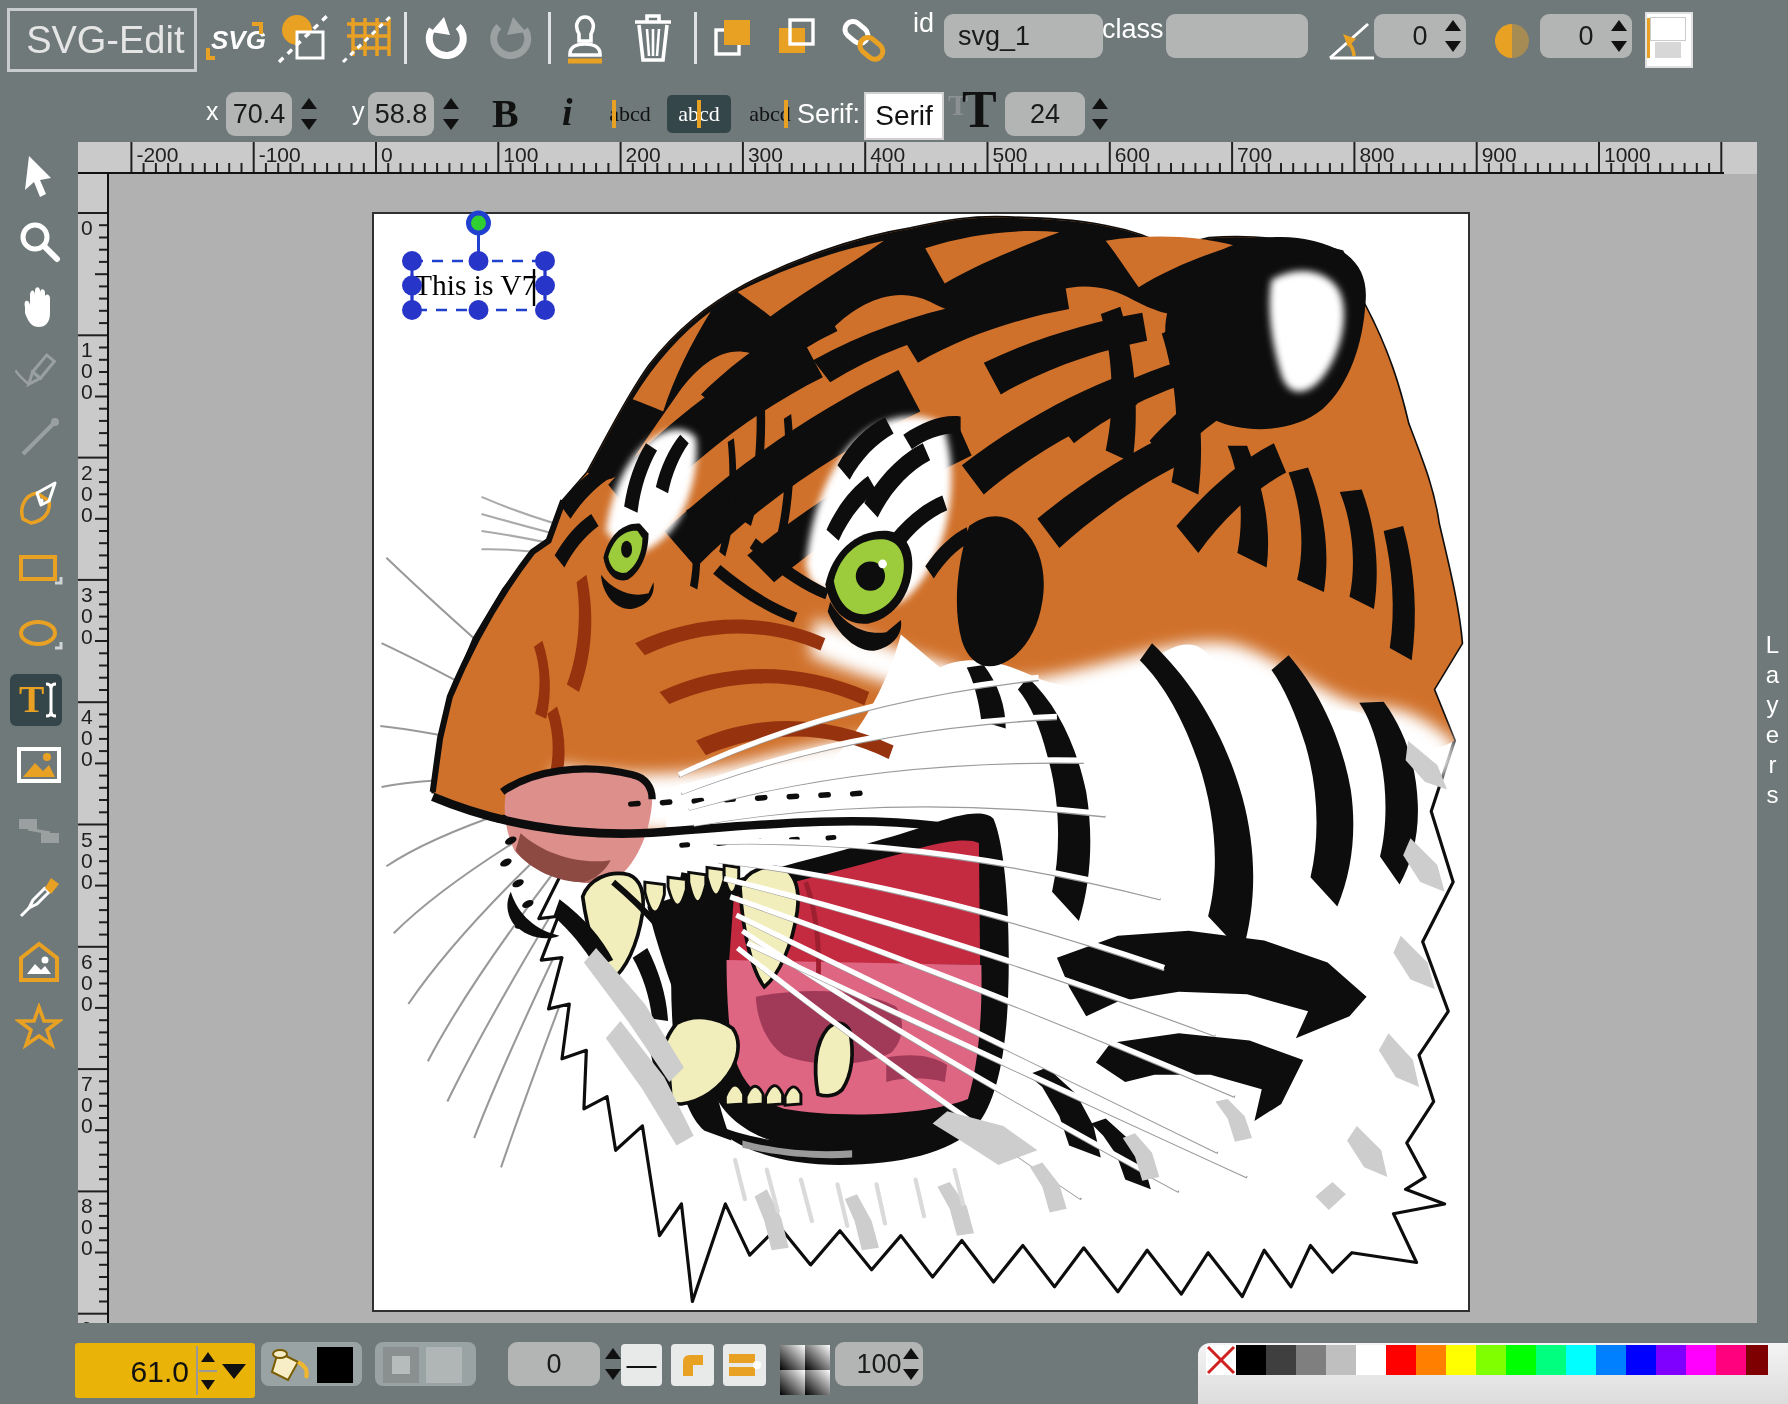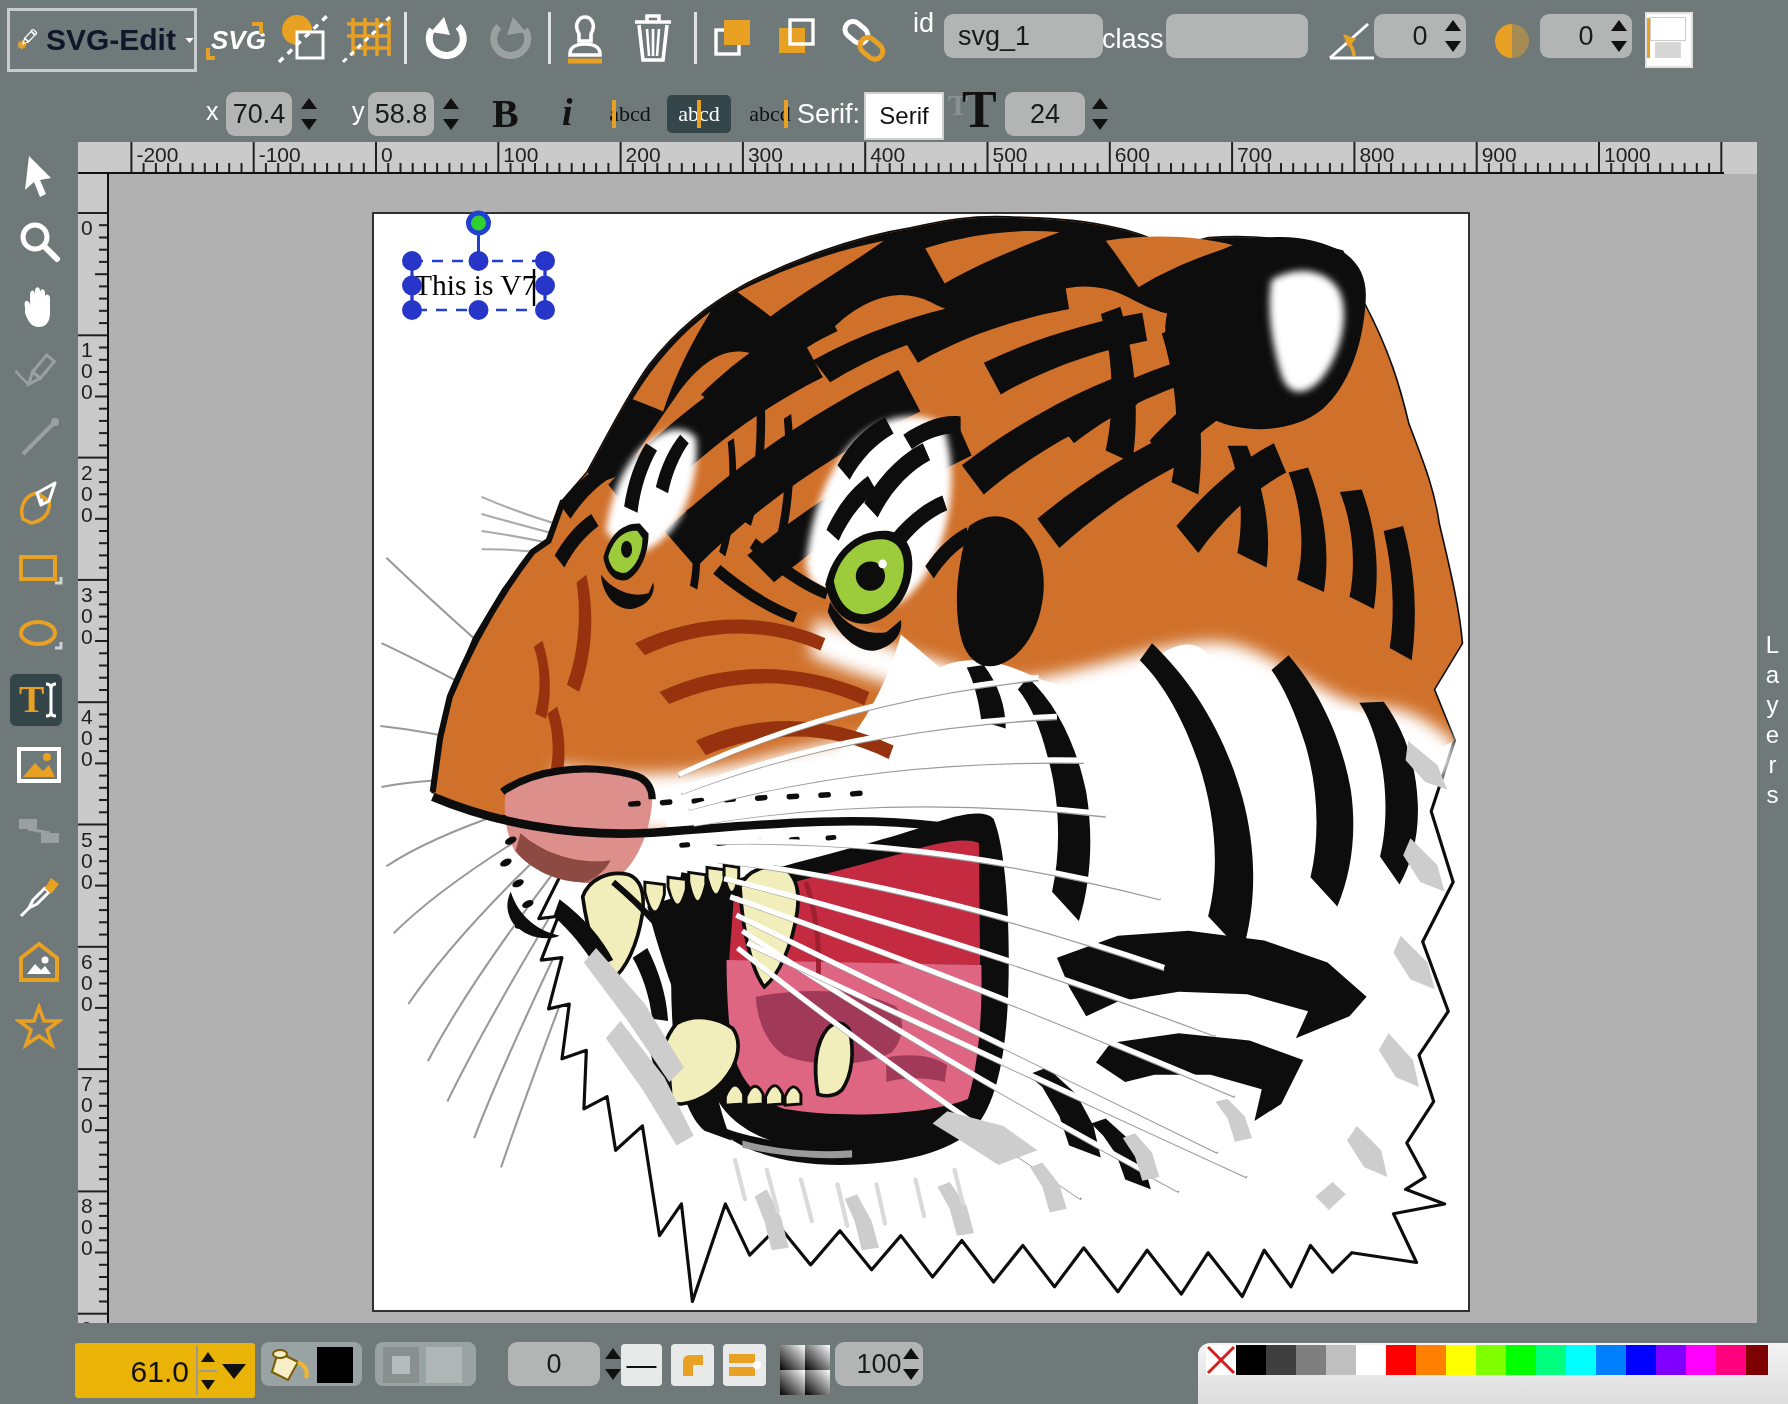--- a/index.html
+++ b/index.html
@@ -531,21 +531,21 @@
           <line x1="4" y1="43" x2="24" y2="43"></line>
       <line x1="7" y1="36" x2="21" y2="50"></line>
           <line x1="7" y1="50" x2="21" y2="36"></line>
     </g>
     <g transform="rotate(43 32 22)" fill="none" stroke="#fff" stroke-width="3.6">
       <rect x="26" y="2" width="15" height="28"></rect>
       <rect x="25" y="-5" width="17" height="9" rx="4.5"></rect>
       <path d="M26 30 L33.5 46 L41 30 Z" stroke-linejoin="round"></path>
     </g>
   </svg>
-  <span style="color:#0f172a;font-size:30px;margin-left:8px;font-weight:bold;">SVG-Edit</span>
+  <span style="color:#e5e5e5;font-size:38px;margin-left:8px;">SVG-Edit</span>
   <svg style="margin-left:9px" width="26" height="17" viewBox="0 0 26 17">
         <path d="M1 1 L25 1 L13 16 Z" fill="#fff"></path>
       </svg>
 </div>
   </div>
 <svg class="abs" style="left:205px;top:18px;" width="60" height="42" viewBox="0 0 60 42">
     <text x="6" y="31" font-size="26" font-weight="bold" font-style="italic" fill="#fff" font-family="Liberation Sans">SVG</text>
 <path d="M10 40 L3 40 L3 30" stroke="#e9a123" stroke-width="4" fill="none"></path>
 <path d="M47 6 L56 6 L56 16" stroke="#e9a123" stroke-width="4" fill="none"></path>
   </svg>
@@ -613,21 +613,21 @@
       <linearGradient id="halfg" x1="0" y1="0" x2="1" y2="0">
 <stop offset="0.5" stop-color="#e9a123"></stop>
         <stop offset="0.5" stop-color="#e9a123" stop-opacity="0.45"></stop>
       </linearGradient>
     </defs>
 <circle cx="20" cy="19" r="17" fill="url(#halfg)"></circle>
   </svg>
 
 <span class="abs lbl" style="left:913px;top:8px;">id</span>
 <div class="abs inputbox" style="left:944px;top:14px;width:145px;height:44px;justify-content:flex-start;padding-left:14px;">svg_1</div>
-<span class="abs lbl" style="left:1102px;top:24px;">class</span>
+<span class="abs lbl" style="left:1102px;top:14px;">class</span>
 <div class="abs inputbox" style="left:1166px;top:14px;width:142px;height:44px;"></div>
 
 <div class="abs inputbox" style="left:1374px;top:14px;width:92px;height:44px;">0</div>
 <svg class="abs" style="left:1440px;top:14px;" width="26" height="44" viewBox="0 0 26 44">
 <path d="M13 6 L21 17 L5 17 Z" fill="#111"></path>
 <path d="M13 38 L21 27 L5 27 Z" fill="#111"></path>
   </svg>
 
 <div class="abs inputbox" style="left:1540px;top:14px;width:92px;height:44px;">0</div>
 <svg class="abs" style="left:1606px;top:14px;" width="26" height="44" viewBox="0 0 26 44">
@@ -660,21 +660,21 @@
   </div>
 <div class="abs" style="left:667px;top:95px;width:64px;height:38px;background:#35464b;border-radius:5px;">
       <span class="abs" style="left:0;right:0;top:6px;text-align:center;font-family:'Liberation Serif',serif;font-size:22px;color:#fff;position:absolute;">abcd</span>
     <div class="abs" style="left:30px;top:5px;width:4px;height:28px;background:#e9a123"></div>
   </div>
 <div class="abs" style="left:747px;top:95px;width:46px;height:38px;">
       <span class="abs" style="left:0;right:0;top:6px;text-align:center;font-family:'Liberation Serif',serif;font-size:22px;color:#111;position:absolute;">abcd</span>
     <div class="abs" style="left:37px;top:5px;width:4px;height:28px;background:#e9a123"></div>
   </div>
 <span class="abs lbl" style="left:797px;top:99px;">Serif:</span>
-<div class="abs" style="left:864px;top:92px;width:76px;height:44px;background:#fff;border:2px solid #d0d0d0;color:#111;font-size:24px;display:flex;align-items:center;justify-content:center;">Serif</div>
+<div class="abs" style="left:864px;top:92px;width:76px;height:44px;background:#fff;border:2px solid #d0d0d0;color:#111;font-size:28px;display:flex;align-items:center;justify-content:center;">Serif</div>
 <span class="abs" style="left:948px;top:88px;font-family:'Liberation Serif',serif;font-weight:bold;font-size:30px;color:#8b9192;">T</span>
 <span class="abs" style="left:962px;top:80px;font-family:'Liberation Serif',serif;font-weight:bold;font-size:52px;color:#111;">T</span>
 <div class="abs inputbox" style="left:1005px;top:92px;width:80px;height:44px;">24</div>
 <svg class="abs" style="left:1087px;top:92px;" width="26" height="44" viewBox="0 0 26 44">
 <path d="M13 6 L21 17 L5 17 Z" fill="#111"></path>
 <path d="M13 38 L21 27 L5 27 Z" fill="#111"></path>
   </svg>
 
 <svg class="abs" style="left:15px;top:152px;" width="48" height="48" viewBox="0 0 48 48">
     <path d="M14 4 L36 26 L25 28 L31 42 L25 45 L19 30 L10 38 Z" fill="#fff"></path>

